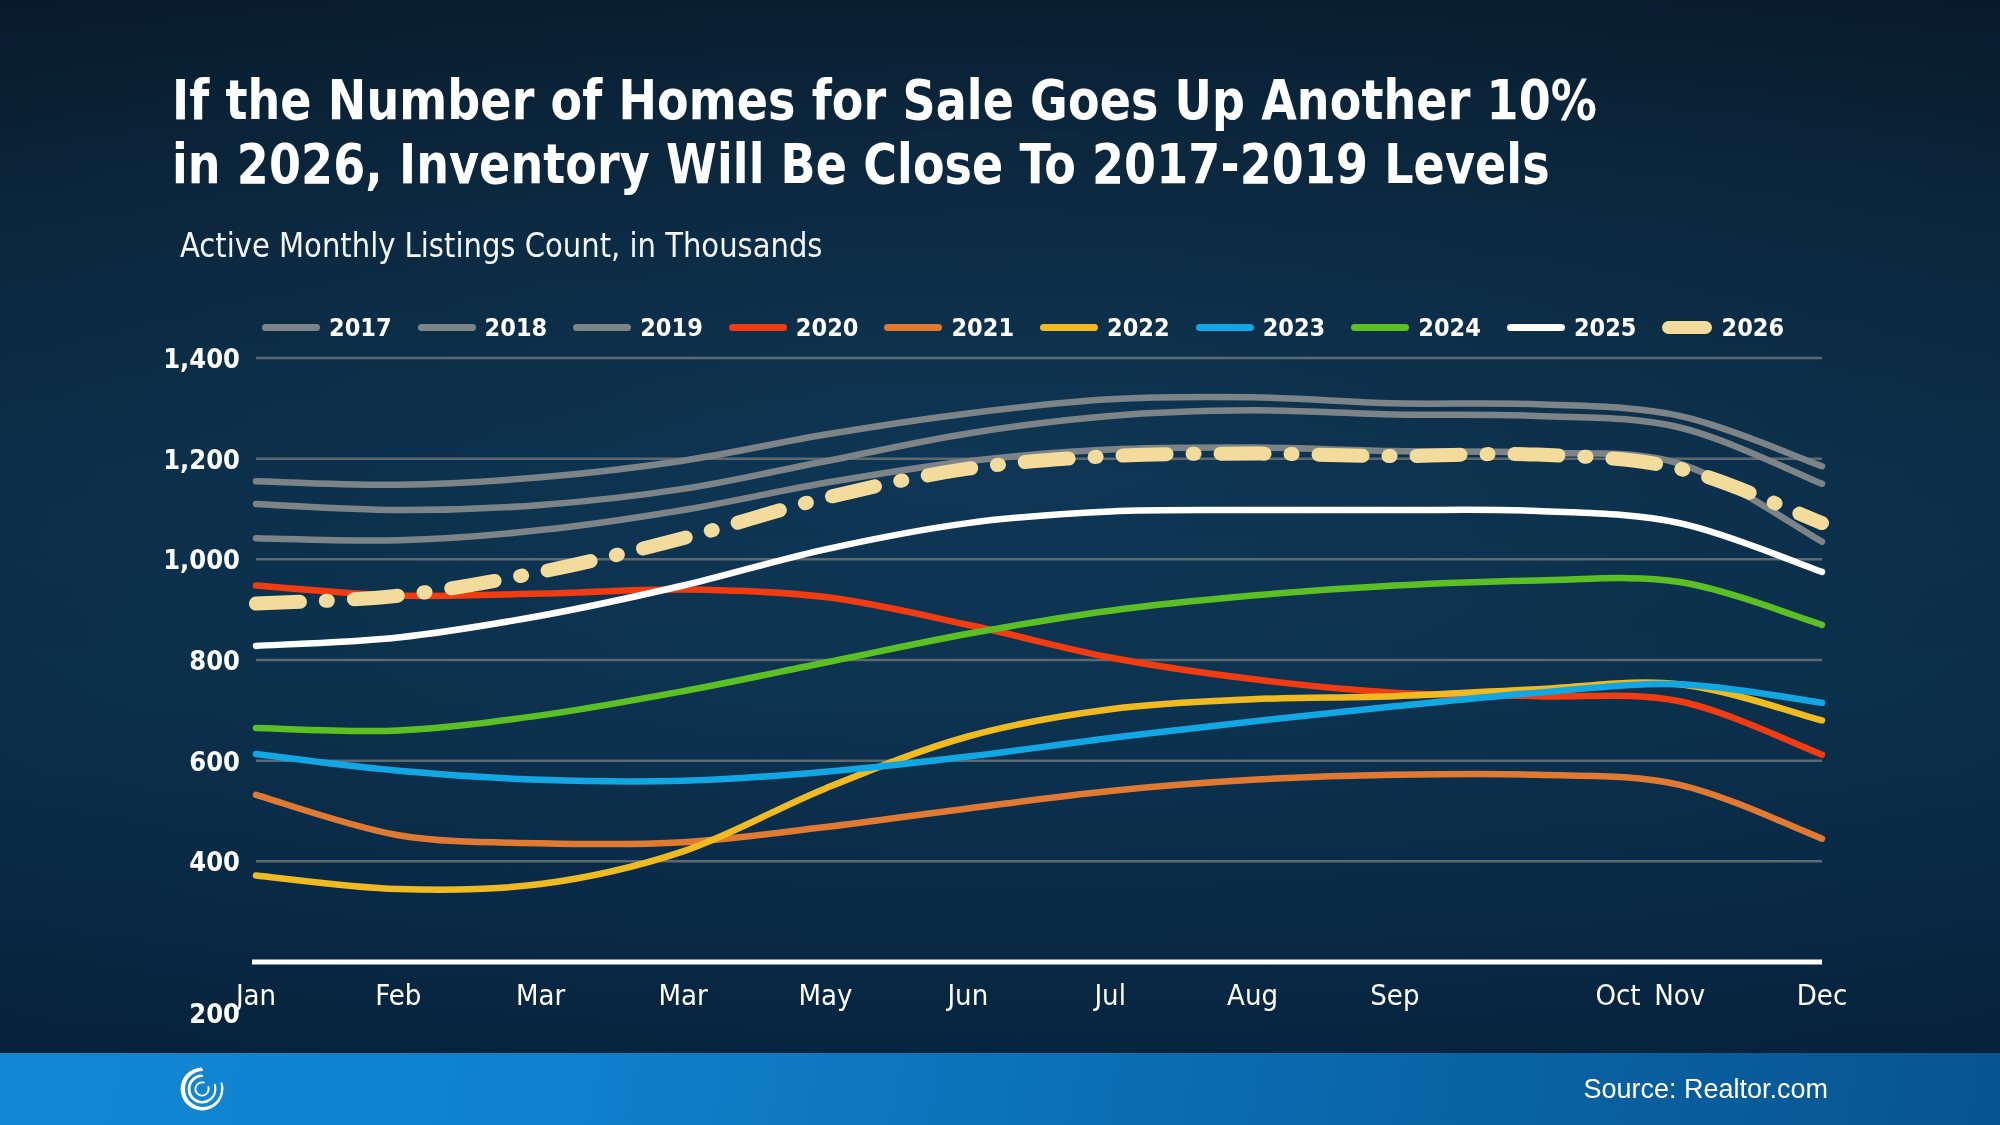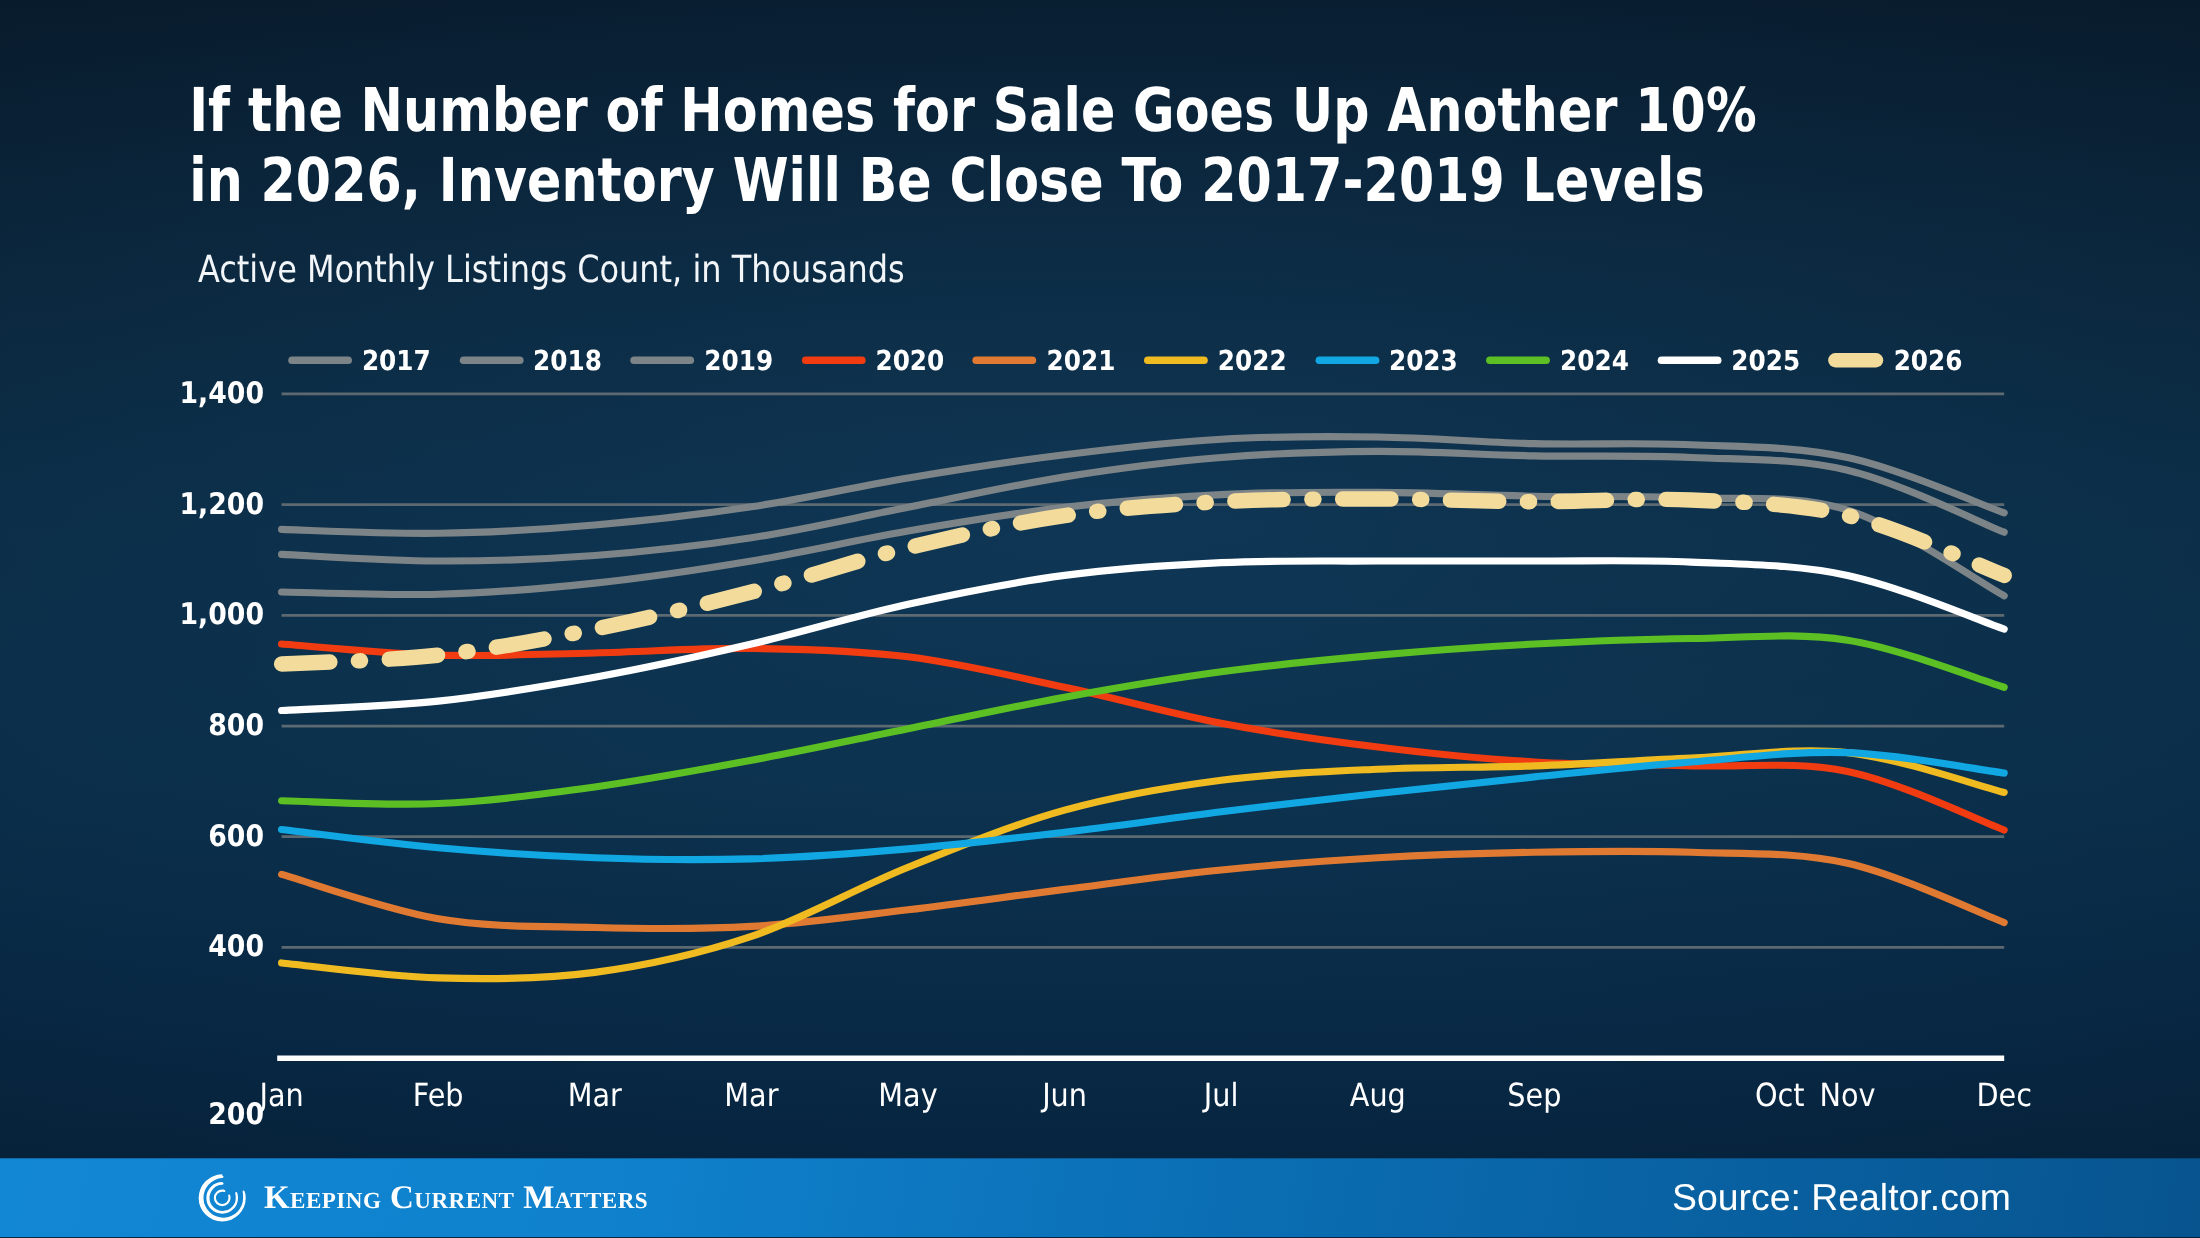--- a/index.html
+++ b/index.html
@@ -67,21 +67,21 @@
     display:flex;align-items:center;
   }
   .brand{display:flex;align-items:center;margin-left:178px;}
   .brand-logo{width:48px;height:48px;margin-right:14px;flex:0 0 auto;}
   .brand-name{
     color:#fff;font-size:30px;font-weight:700;letter-spacing:.4px;
     font-family:"Liberation Serif","DejaVu Serif",serif;
     font-variant:small-caps;
   }
   .source{
-    position:absolute;right:172px;color:#ffffff;font-size:34px;font-weight:400;
+    position:absolute;right:172px;color:#ffffff;font-size:27px;font-weight:400;
     font-family:"Liberation Sans",sans-serif;
   }
 </style>
 </head>
 <body>
 
 <div class="poster">
 
   <div class="title">If the Number of Homes for Sale Goes Up Another 10%
 in 2026, Inventory Will Be Close To 2017-2019 Levels</div>
@@ -175,18 +175,17 @@
       </div>
   </div>
 
   <div class="footer">
     <div class="brand">
       <svg class="brand-logo" viewBox="0 0 48 48">
         <path d="M24 2.6A21.4 21.4 0 1 0 45.4 24c0-2.2-.3-4-1-5.9-.5-1.3-2-1-1.8.4.3 1.8.5 3.6.4 5.4A18 18 0 1 1 24 6c1.4 0 1.6-2 .4-2.2-.14-.02-.27-.1-.4-.12z" fill="#ffffff"></path>
         <path d="M24 9.6A14.4 14.4 0 1 0 38.4 24c0-1.7-.2-3-.7-4.5-.45-1.3-2.1-.8-1.8.55.3 1.3.4 2.6.4 3.95A11.9 11.9 0 1 1 24 12.1c1.35 0 1.7-1.75.5-2.1-.16-.05-.33-.4-.5-.4z" fill="#ffffff"></path>
         <path d="M24 16.4a7.6 7.6 0 1 0 7.6 7.6c0-.9-.1-1.6-.4-2.4-.4-1.15-2-.75-1.75.45.15.62.2 1.25.2 1.95A5.65 5.65 0 1 1 24 18.35c.6 0 1.2.06 1.75.2 1.2.3 1.7-1.35.5-1.75-.7-.25-1.45-.4-2.25-.4z" fill="#ffffff"></path>
       </svg>
-      <div class="brand-name">Keeping Current Matters</div>
     </div>
     <div class="source">Source: Realtor.com</div>
   </div>
 
 </div>
 
 </body></html>

